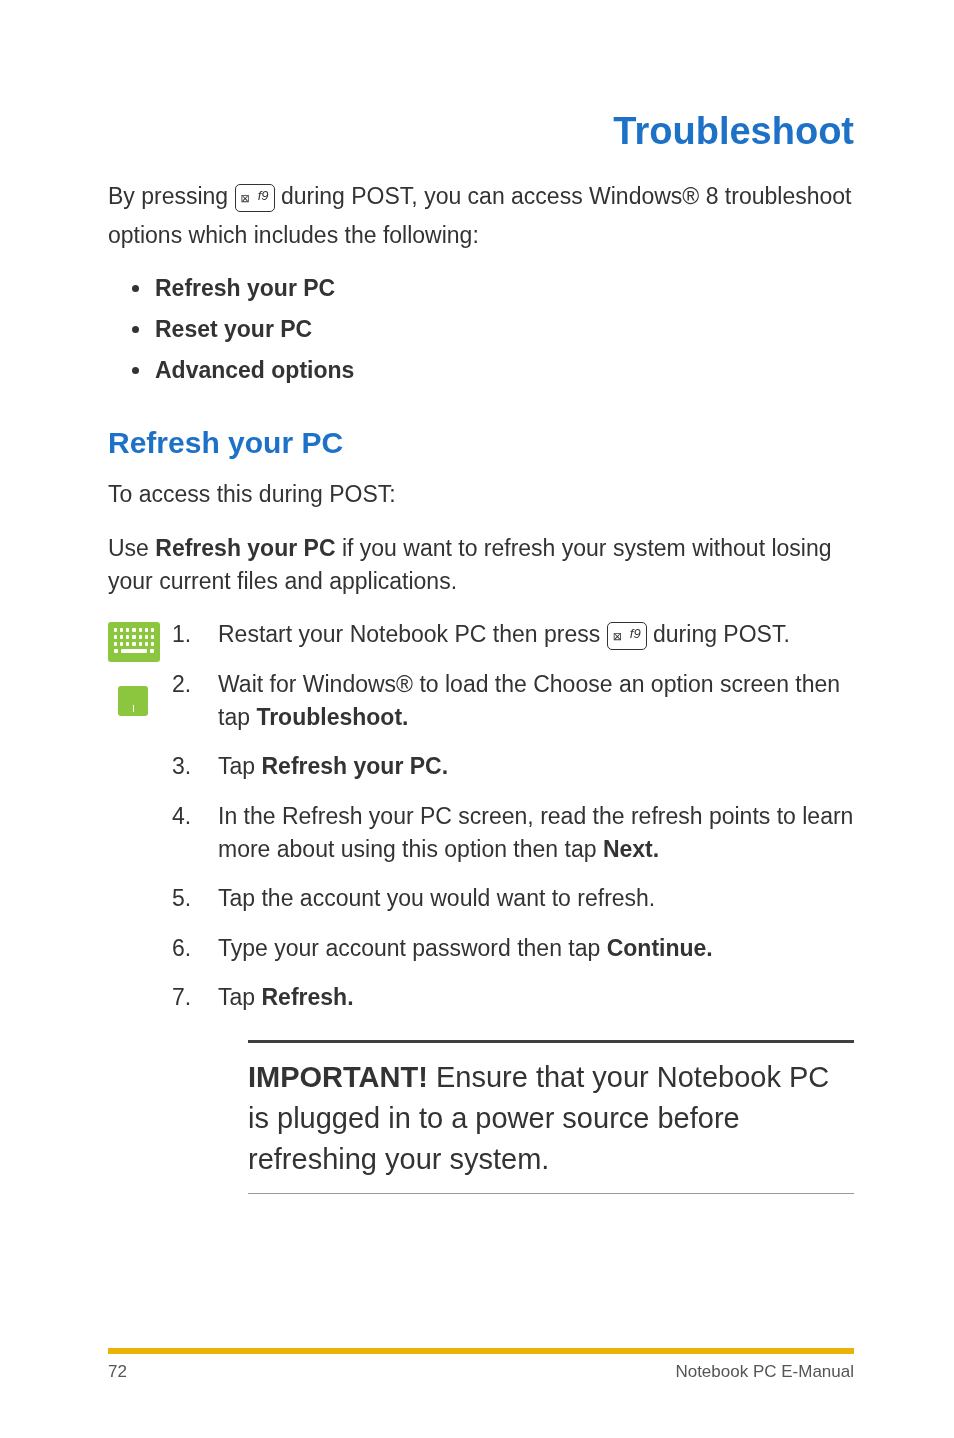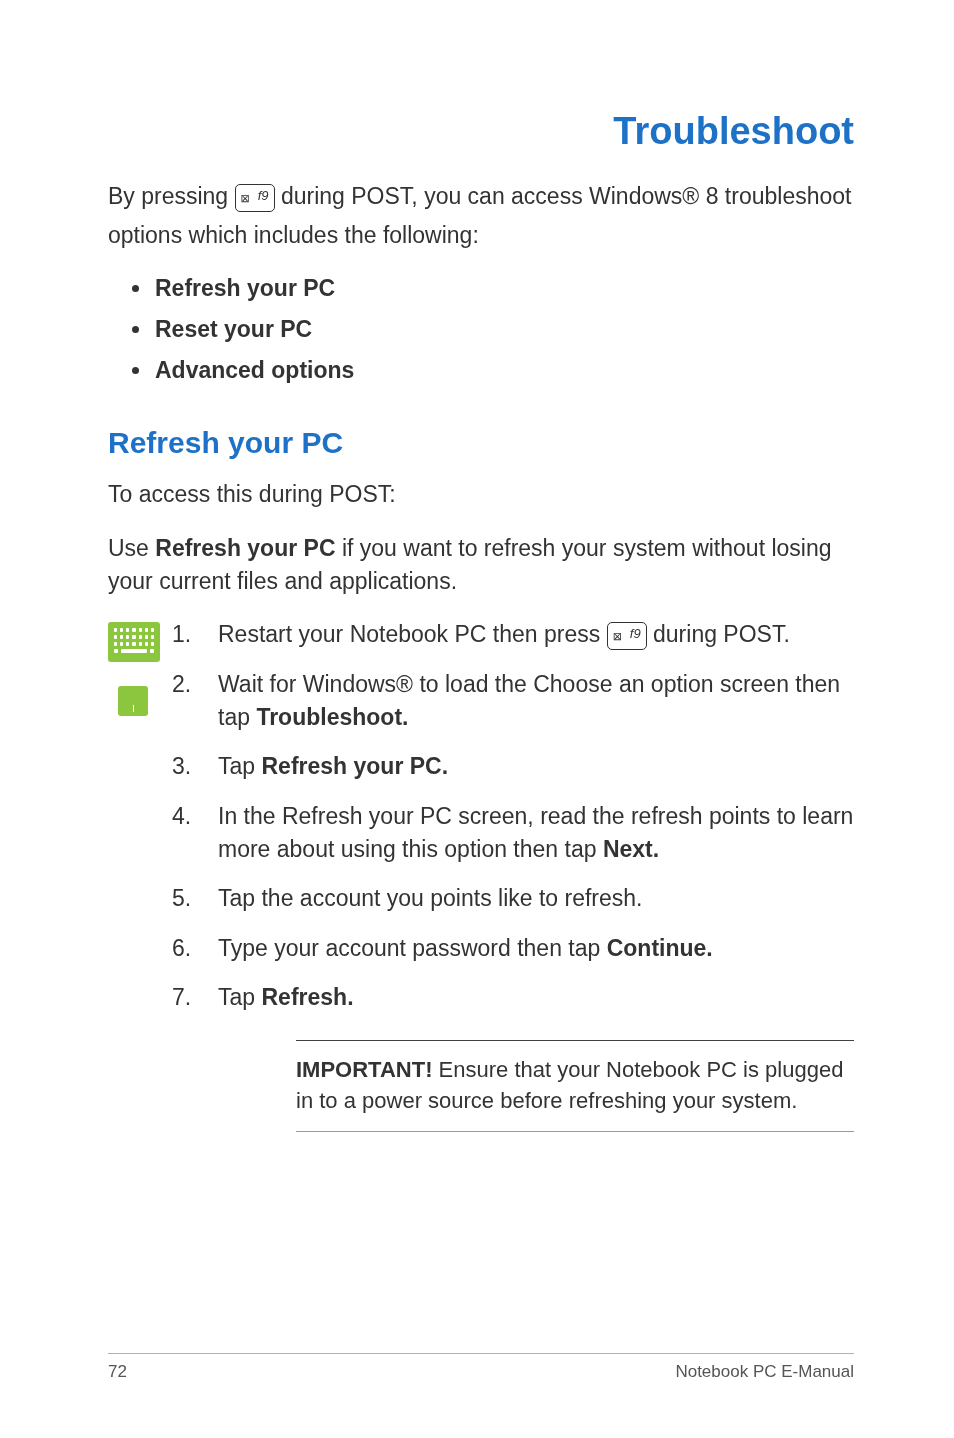--- a/index.html
+++ b/index.html
@@ -138,34 +138,34 @@
     padding-left: 50px;
     position: relative;
   }
   ol.steps > li::before {
     content: counter(step) ".";
     position: absolute;
     left: 4px;
     top: 0;
   }
   .important-box {
-    border-top: 1px solid #404040;
+    border-top: 3px solid #404040;
     border-bottom: 1px solid #999;
     padding: 14px 0;
     margin-top: 26px;
-    margin-left: 78px;
-    font-size: 22px;
+    margin-left: 30px;
+    font-size: 29px;
     line-height: 1.4;
   }
   .footer {
     position: absolute;
     bottom: 56px;
     left: 108px;
     right: 100px;
-    border-top: 1px solid #eab308;
+    border-top: 6px solid #eab308;
     padding-top: 8px;
     display: flex;
     justify-content: space-between;
     font-size: 17px;
     color: #555;
   }
 </style>
 </head>
 <body>
 
@@ -246,21 +246,21 @@
       </li>
       <li>
         <span>Wait for Windows® to load the Choose an option screen then tap </span><b>Troubleshoot.</b>
       </li>
       <li>
         <span>Tap </span><b>Refresh your PC.</b>
       </li>
       <li>
         <span>In the Refresh your PC screen, read the refresh points to learn more about using this option then tap </span><b>Next.</b>
       </li>
-      <li>Tap the account you points like to refresh.</li>
+      <li>Tap the account you would want to refresh.</li>
       <li>
         <span>Type your account password then tap </span><b>Continue.</b>
       </li>
       <li>
         <span>Tap </span><b>Refresh.</b>
 
         <div class="important-box">
           <b>IMPORTANT!</b><span> Ensure that your Notebook PC is plugged in to a power source before refreshing your system.</span>
         </div>
       </li>

